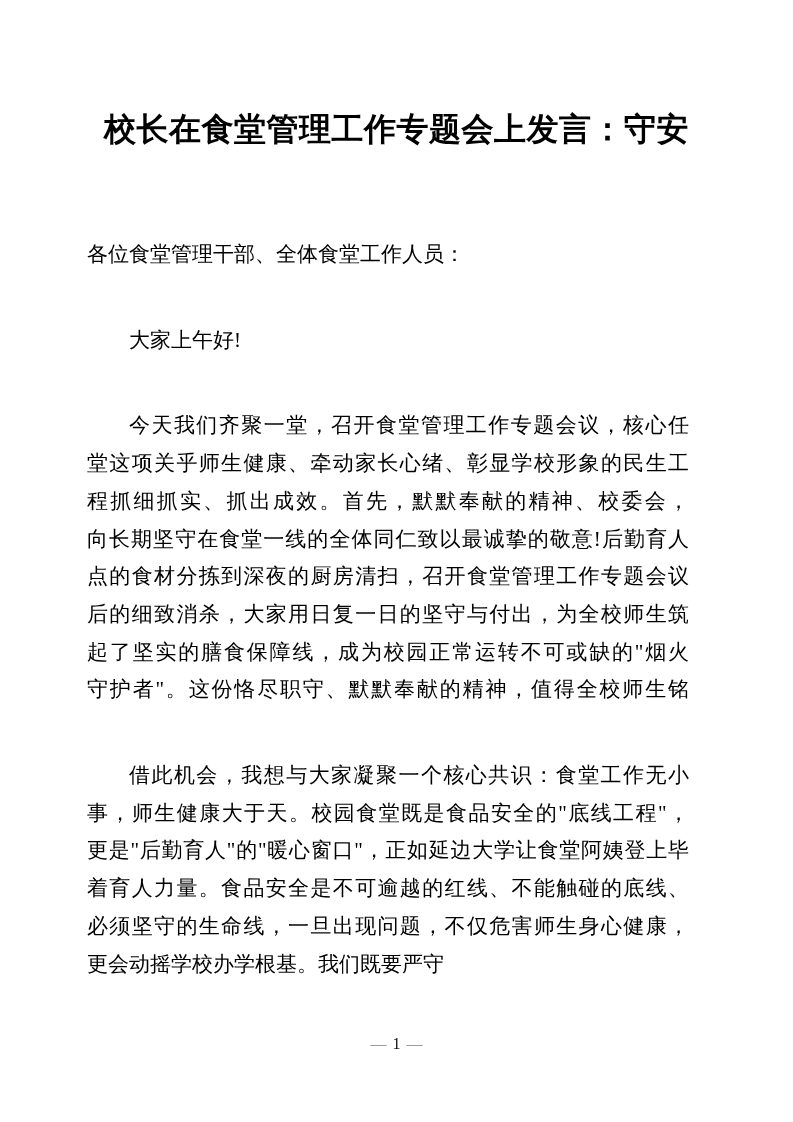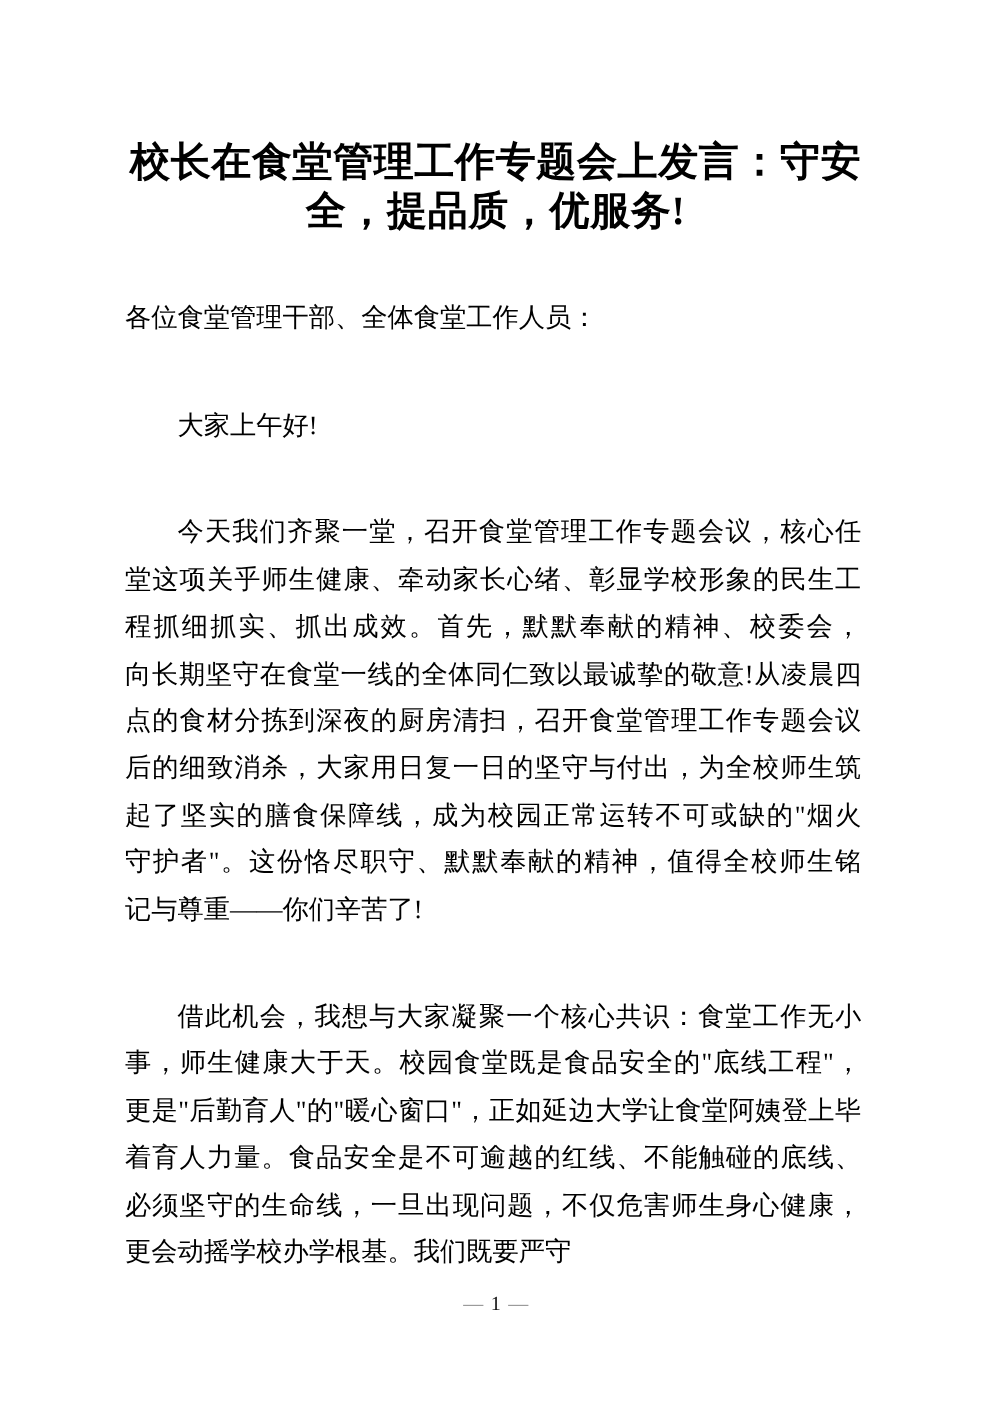--- a/index.html
+++ b/index.html
@@ -26,21 +26,21 @@
     font-size: 32px;
     line-height: 39px;
     font-weight: bold;
     text-align: center;
     letter-spacing: 0.5px;
   }
   .title-line { display: block; }
   .body-text {
     position: absolute;
     top: 236px;
-    left: 100px;
+    left: 87px;
     right: 104px;
     font-size: 21px;
     line-height: 37.7px;
   }
   .para { margin: 0; padding: 0; }
   .line {
     display: block;
     text-align: justify;
     text-align-last: justify;
     white-space: nowrap;
@@ -65,43 +65,41 @@
   }
   .footer .pagenum { color: #111111; }
 </style>
 </head>
 <body>
 
 <div class="page">
 
   <h1 class="title">
     <span class="title-line">校长在食堂管理工作专题会上发言：守安</span>
-    <span class="title-line">全，提品质，优服务!</span>
   </h1>
 
   <div class="body-text">
 
     <p class="para">
       <span class="line last">各位食堂管理干部、全体食堂工作人员：</span>
     </p>
 
     <p class="para">
       <span class="line first last">大家上午好!</span>
     </p>
 
     <p class="para">
       <span class="line first">今天我们齐聚一堂，召开食堂管理工作专题会议，核心任</span>
       <span class="line">堂这项关乎师生健康、牵动家长心绪、彰显学校形象的民生工</span>
       <span class="line">程抓细抓实、抓出成效。首先，默默奉献的精神、校委会，</span>
-      <span class="line">向长期坚守在食堂一线的全体同仁致以最诚挚的敬意!从凌晨四</span>
+      <span class="line">向长期坚守在食堂一线的全体同仁致以最诚挚的敬意!后勤育人</span>
       <span class="line">点的食材分拣到深夜的厨房清扫，召开食堂管理工作专题会议</span>
       <span class="line">后的细致消杀，大家用日复一日的坚守与付出，为全校师生筑</span>
       <span class="line">起了坚实的膳食保障线，成为校园正常运转不可或缺的"烟火</span>
       <span class="line">守护者"。这份恪尽职守、默默奉献的精神，值得全校师生铭</span>
-      <span class="line last">记与尊重——你们辛苦了!</span>
     </p>
 
     <p class="para">
       <span class="line first">借此机会，我想与大家凝聚一个核心共识：食堂工作无小</span>
       <span class="line">事，师生健康大于天。校园食堂既是食品安全的"底线工程"，</span>
       <span class="line">更是"后勤育人"的"暖心窗口"，正如延边大学让食堂阿姨登上毕</span>
       <span class="line">着育人力量。食品安全是不可逾越的红线、不能触碰的底线、</span>
       <span class="line">必须坚守的生命线，一旦出现问题，不仅危害师生身心健康，</span>
       <span class="line last">更会动摇学校办学根基。我们既要严守</span>
     </p>

